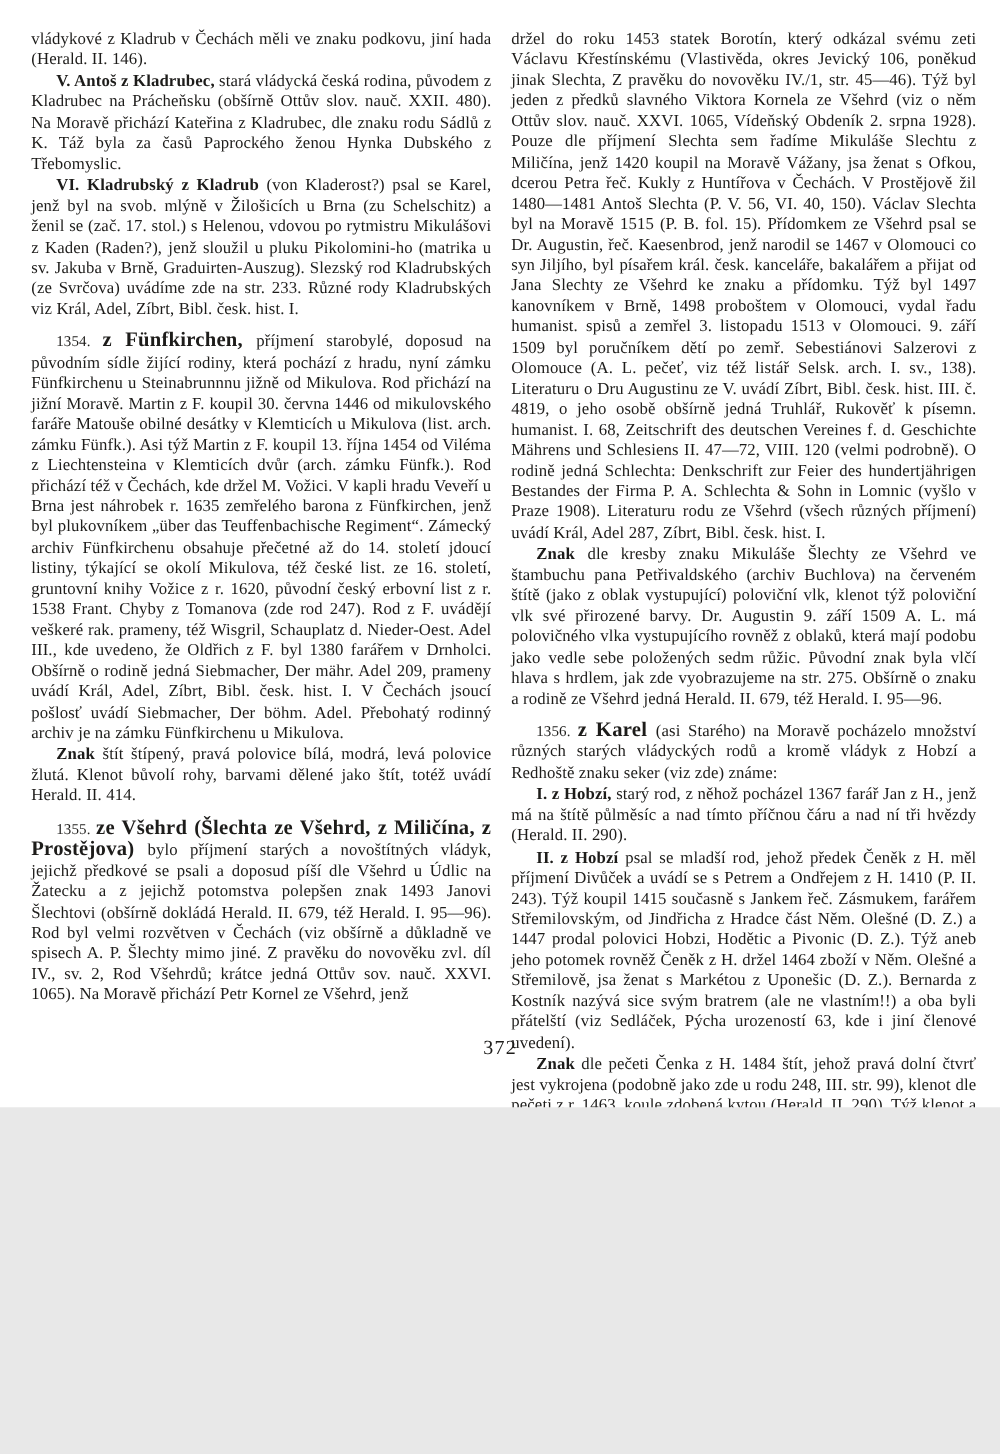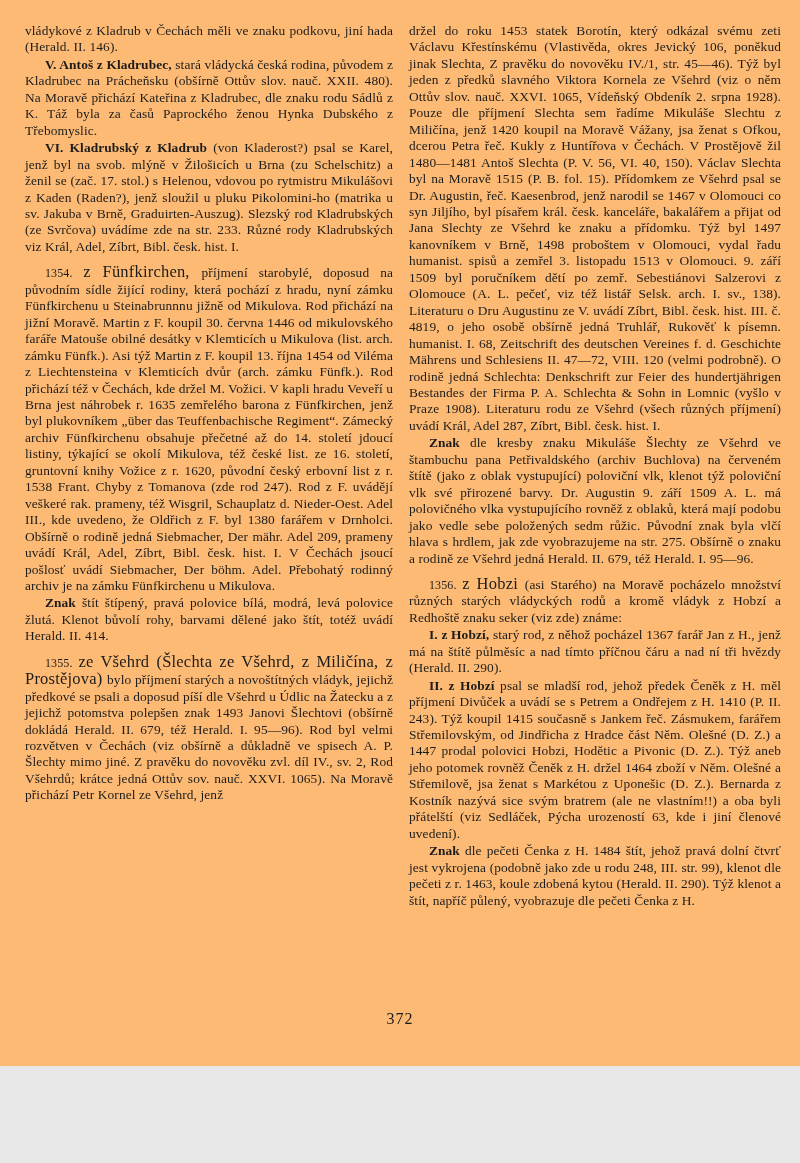--- a/index.html
+++ b/index.html
@@ -3,22 +3,22 @@
 <meta charset="utf-8">
 <style>
   html, body {
     margin: 0;
     padding: 0;
     background: #e8e8e8;
   }
   .page {
     position: relative;
     width: 800px;
-    height: 1066px;
-    background: #fdba74;
+    height: 886px;
+    background: #ffffff;
     color: #1d1c1a;
     font-family: "Liberation Serif", "DejaVu Serif", serif;
     overflow: hidden;
   }
   .col {
     position: absolute;
     top: 23px;
     width: 368px;
     text-align: justify;
     font-size: 13.4px;
@@ -34,21 +34,21 @@
   }
   p.para.continuation { text-indent: 0; }
   p.para.entry { margin-top: 1px; }
   p.para.section { margin-top: 9px; }
   .sec-num {
     font-size: 12px;
     font-weight: normal;
   }
   .sec-lead {
     font-size: 16.5px;
-    font-weight: normal;
+    font-weight: bold;
     letter-spacing: 0.2px;
   }
   .entry-lead {
     font-weight: bold;
   }
   .page-number {
     position: absolute;
     left: 0;
     right: 0;
     bottom: 38px;
@@ -65,19 +65,19 @@
       <p class="para continuation">vládykové z Kladrub v Čechách měli ve znaku podkovu, jiní hada (Herald. II. 146).</p>
       <p class="para entry"><span class="entry-lead">V. Antoš z Kladrubec, </span>stará vládycká česká rodina, původem z Kladrubec na Prácheňsku (obšírně Ottův slov. nauč. XXII. 480). Na Moravě přichází Kateřina z Kladrubec, dle znaku rodu Sádlů z K. Táž byla za časů Paprockého ženou Hynka Dubského z Třebomyslic.</p>
       <p class="para entry"><span class="entry-lead">VI. Kladrubský z Kladrub </span>(von Kladerost?) psal se Karel, jenž byl na svob. mlýně v Žilošicích u Brna (zu Schelschitz) a ženil se (zač. 17. stol.) s Helenou, vdovou po rytmistru Mikulášovi z Kaden (Raden?), jenž sloužil u pluku Pikolomini-ho (matrika u sv. Jakuba v Brně, Graduirten-Auszug). Slezský rod Kladrubských (ze Svrčova) uvádíme zde na str. 233. Různé rody Kladrubských viz Král, Adel, Zíbrt, Bibl. česk. hist. I.</p>
       <p class="para section"><span class="sec-num">1354. </span><span class="sec-lead">z Fünfkirchen, </span>příjmení starobylé, doposud na původním sídle žijící rodiny, která pochází z hradu, nyní zámku Fünfkirchenu u Steinabrunnnu jižně od Mikulova. Rod přichází na jižní Moravě. Martin z F. koupil 30. června 1446 od mikulovského faráře Matouše obilné desátky v Klemticích u Mikulova (list. arch. zámku Fünfk.). Asi týž Martin z F. koupil 13. října 1454 od Viléma z Liechtensteina v Klemticích dvůr (arch. zámku Fünfk.). Rod přichází též v Čechách, kde držel M. Vožici. V kapli hradu Veveří u Brna jest náhrobek r. 1635 zemřelého barona z Fünfkirchen, jenž byl plukovníkem „über das Teuffenbachische Regiment“. Zámecký archiv Fünfkirchenu obsahuje přečetné až do 14. století jdoucí listiny, týkající se okolí Mikulova, též české list. ze 16. století, gruntovní knihy Vožice z r. 1620, původní český erbovní list z r. 1538 Frant. Chyby z Tomanova (zde rod 247). Rod z F. uvádějí veškeré rak. prameny, též Wisgril, Schauplatz d. Nieder-Oest. Adel III., kde uvedeno, že Oldřich z F. byl 1380 farářem v Drnholci. Obšírně o rodině jedná Siebmacher, Der mähr. Adel 209, prameny uvádí Král, Adel, Zíbrt, Bibl. česk. hist. I. V Čechách jsoucí pošlosť uvádí Siebmacher, Der böhm. Adel. Přebohatý rodinný archiv je na zámku Fünfkirchenu u Mikulova.</p>
       <p class="para entry"><span class="entry-lead">Znak </span>štít štípený, pravá polovice bílá, modrá, levá polovice žlutá. Klenot bůvolí rohy, barvami dělené jako štít, totéž uvádí Herald. II. 414.</p>
       <p class="para section"><span class="sec-num">1355. </span><span class="sec-lead">ze Všehrd (Šlechta ze Všehrd, z Miličína, z Prostějova) </span>bylo příjmení starých a novoštítných vládyk, jejichž předkové se psali a doposud píší dle Všehrd u Údlic na Žatecku a z jejichž potomstva polepšen znak 1493 Janovi Šlechtovi (obšírně dokládá Herald. II. 679, též Herald. I. 95—96). Rod byl velmi rozvětven v Čechách (viz obšírně a důkladně ve spisech A. P. Šlechty mimo jiné. Z pravěku do novověku zvl. díl IV., sv. 2, Rod Všehrdů; krátce jedná Ottův sov. nauč. XXVI. 1065). Na Moravě přichází Petr Kornel ze Všehrd, jenž</p>
     </div>
   <div class="col col-right">
       <p class="para continuation">držel do roku 1453 statek Borotín, který odkázal svému zeti Václavu Křestínskému (Vlastivěda, okres Jevický 106, poněkud jinak Slechta, Z pravěku do novověku IV./1, str. 45—46). Týž byl jeden z předků slavného Viktora Kornela ze Všehrd (viz o něm Ottův slov. nauč. XXVI. 1065, Vídeňský Obdeník 2. srpna 1928). Pouze dle příjmení Slechta sem řadíme Mikuláše Slechtu z Miličína, jenž 1420 koupil na Moravě Vážany, jsa ženat s Ofkou, dcerou Petra řeč. Kukly z Huntířova v Čechách. V Prostějově žil 1480—1481 Antoš Slechta (P. V. 56, VI. 40, 150). Václav Slechta byl na Moravě 1515 (P. B. fol. 15). Přídomkem ze Všehrd psal se Dr. Augustin, řeč. Kaesenbrod, jenž narodil se 1467 v Olomouci co syn Jiljího, byl písařem král. česk. kanceláře, bakalářem a přijat od Jana Slechty ze Všehrd ke znaku a přídomku. Týž byl 1497 kanovníkem v Brně, 1498 proboštem v Olomouci, vydal řadu humanist. spisů a zemřel 3. listopadu 1513 v Olomouci. 9. září 1509 byl poručníkem dětí po zemř. Sebestiánovi Salzerovi z Olomouce (A. L. pečeť, viz též listář Selsk. arch. I. sv., 138). Literaturu o Dru Augustinu ze V. uvádí Zíbrt, Bibl. česk. hist. III. č. 4819, o jeho osobě obšírně jedná Truhlář, Rukověť k písemn. humanist. I. 68, Zeitschrift des deutschen Vereines f. d. Geschichte Mährens und Schlesiens II. 47—72, VIII. 120 (velmi podrobně). O rodině jedná Schlechta: Denkschrift zur Feier des hundertjährigen Bestandes der Firma P. A. Schlechta &amp; Sohn in Lomnic (vyšlo v Praze 1908). Literaturu rodu ze Všehrd (všech různých příjmení) uvádí Král, Adel 287, Zíbrt, Bibl. česk. hist. I.</p>
       <p class="para entry"><span class="entry-lead">Znak </span>dle kresby znaku Mikuláše Šlechty ze Všehrd ve štambuchu pana Petřivaldského (archiv Buchlova) na červeném štítě (jako z oblak vystupující) poloviční vlk, klenot týž poloviční vlk své přirozené barvy. Dr. Augustin 9. září 1509 A. L. má polovičného vlka vystupujícího rovněž z oblaků, která mají podobu jako vedle sebe položených sedm růžic. Původní znak byla vlčí hlava s hrdlem, jak zde vyobrazujeme na str. 275. Obšírně o znaku a rodině ze Všehrd jedná Herald. II. 679, též Herald. I. 95—96.</p>
-      <p class="para section"><span class="sec-num">1356. </span><span class="sec-lead">z Hobzi </span>(asi Starého) na Moravě pocházelo množství různých starých vládyckých rodů a kromě vládyk z Hobzí a Redhoště znaku seker (viz zde) známe:</p>
+      <p class="para section"><span class="sec-num">1356. </span><span class="sec-lead">z Karel </span>(asi Starého) na Moravě pocházelo množství různých starých vládyckých rodů a kromě vládyk z Hobzí a Redhoště znaku seker (viz zde) známe:</p>
       <p class="para entry"><span class="entry-lead">I. z Hobzí, </span>starý rod, z něhož pocházel 1367 farář Jan z H., jenž má na štítě půlměsíc a nad tímto příčnou čáru a nad ní tři hvězdy (Herald. II. 290).</p>
       <p class="para entry"><span class="entry-lead">II. z Hobzí </span>psal se mladší rod, jehož předek Čeněk z H. měl příjmení Divůček a uvádí se s Petrem a Ondřejem z H. 1410 (P. II. 243). Týž koupil 1415 současně s Jankem řeč. Zásmukem, farářem Střemilovským, od Jindřicha z Hradce část Něm. Olešné (D. Z.) a 1447 prodal polovici Hobzi, Hodětic a Pivonic (D. Z.). Týž aneb jeho potomek rovněž Čeněk z H. držel 1464 zboží v Něm. Olešné a Střemilově, jsa ženat s Markétou z Uponešic (D. Z.). Bernarda z Kostník nazývá sice svým bratrem (ale ne vlastním!!) a oba byli přátelští (viz Sedláček, Pýcha urozeností 63, kde i jiní členové uvedení).</p>
       <p class="para entry"><span class="entry-lead">Znak </span>dle pečeti Čenka z H. 1484 štít, jehož pravá dolní čtvrť jest vykrojena (podobně jako zde u rodu 248, III. str. 99), klenot dle pečeti z r. 1463, koule zdobená kytou (Herald. II. 290). Týž klenot a štít, napříč půlený, vyobrazuje dle pečeti Čenka z H.</p>
     </div>
   <div class="page-number">372</div>
 </div>
 
 </body></html>

